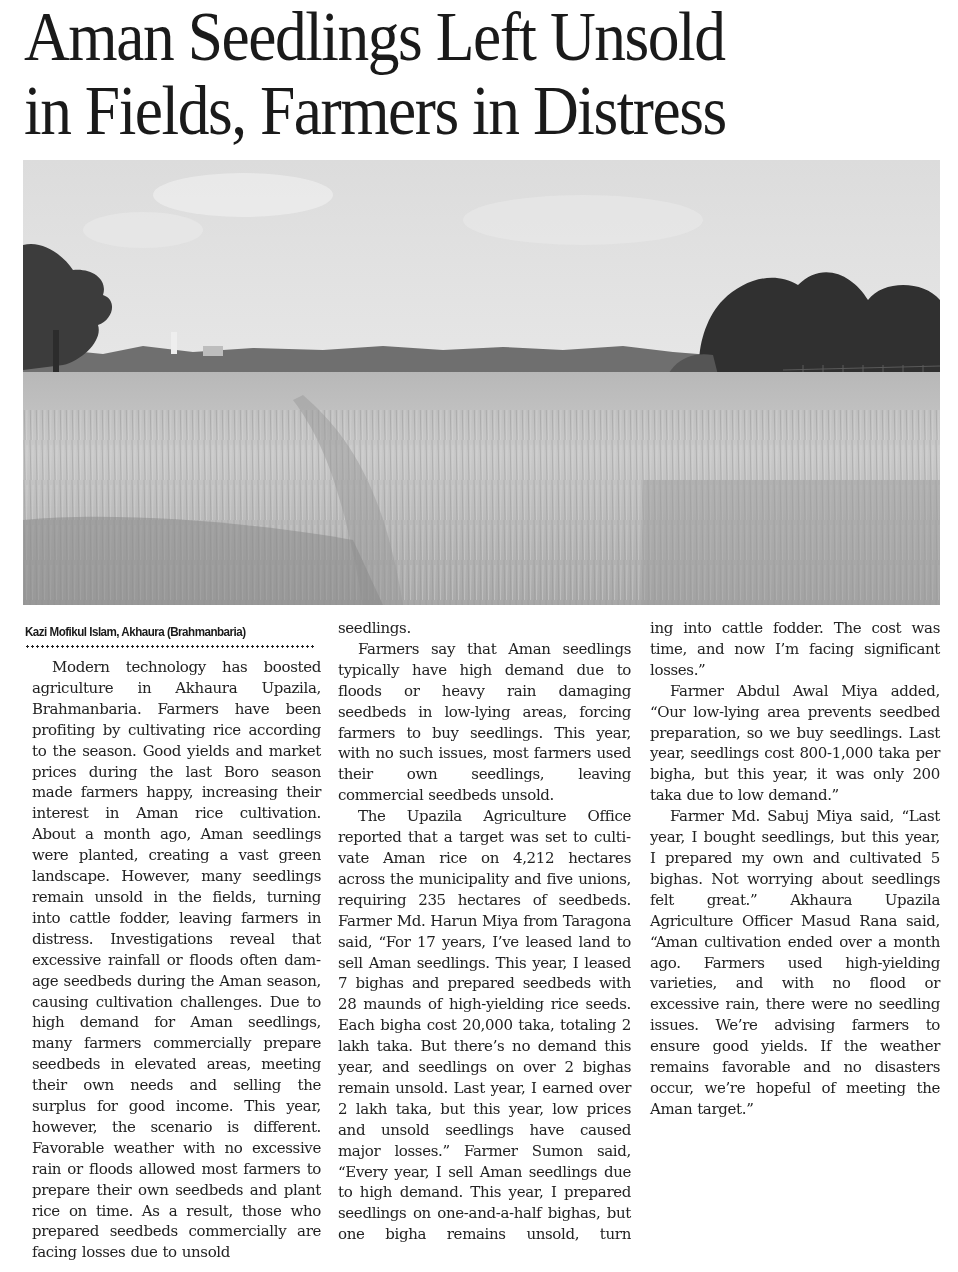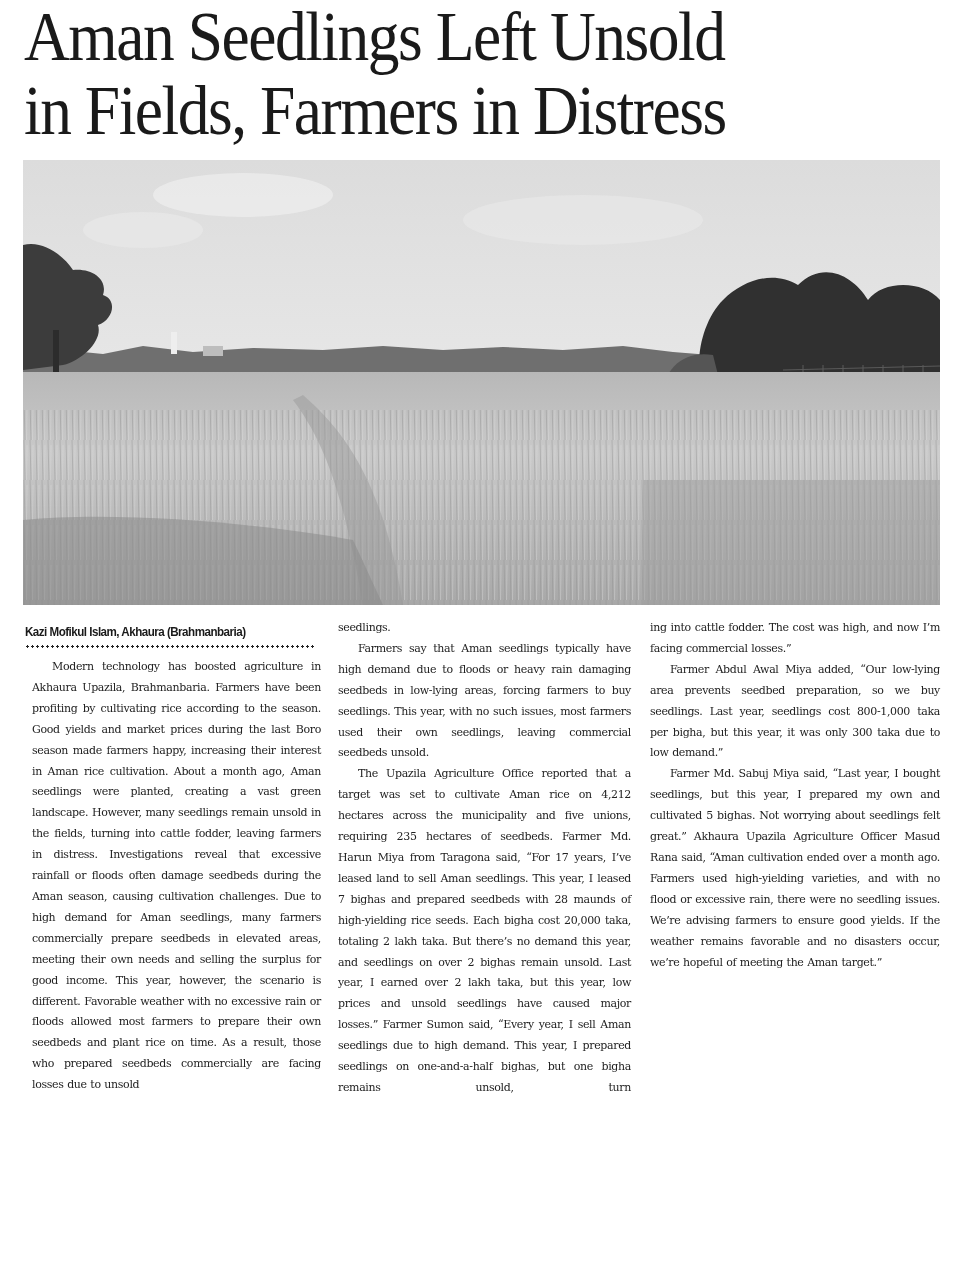--- a/index.html
+++ b/index.html
@@ -24,21 +24,21 @@
       transform: scaleX(0.86); transform-origin: left top; white-space: nowrap; color: #1a1a1a;
     }
     .dots {
       position: absolute; left: 25px; top: 645px; width: 290px; height: 3px;
       background-image: radial-gradient(circle, #222 1px, transparent 1.3px);
       background-size: 5px 3px; background-repeat: repeat-x;
     }
     .col {
       position: absolute;
       font-family: "DejaVu Serif", "Liberation Serif", serif;
-      font-size: 11px; line-height: 20.9px; color: #222;
+      font-size: 15px; line-height: 20.9px; color: #222;
       text-align: justify; letter-spacing: -0.35px; word-spacing: 0.5px;
       hyphens: manual;
     }
     .col p { margin: 0; text-indent: 20px; }
     .col p.noindent { text-indent: 0; }
     .col1 { left: 32px; top: 657px; width: 289px; }
     .col2 { left: 338px; top: 618px; width: 293px; }
     .col3 { left: 650px; top: 618px; width: 290px; }
     .col .last { text-align-last: justify; }
   </style>
@@ -115,16 +115,16 @@
   <p>Modern technology has boosted agriculture in Akhaura Upazila, Brahmanbaria. Farmers have been profiting by cultivating rice according to the season. Good yields and market prices during the last Boro season made farmers happy, increasing their interest in Aman rice cultivation. About a month ago, Aman seedlings were planted, creating a vast green landscape. However, many seedlings remain unsold in the fields, turning into cattle fodder, leaving farmers in distress.  Investigations reveal that excessive rainfall or floods often dam­age seedbeds during the Aman sea­son, causing cultivation challenges. Due to high demand for Aman seedlings, many farmers commercial­ly prepare seedbeds in elevated areas, meeting their own needs and selling the surplus for good income. This year, however, the scenario is differ­ent. Favorable weather with no exces­sive rain or floods allowed most farm­ers to prepare their own seedbeds and plant rice on time. As a result, those who prepared seedbeds commercially are facing losses due to unsold</p>
 </div>
 
 <div class="col col2">
   <p class="noindent">seedlings.</p>
   <p>Farmers say that Aman seedlings typically have high demand due to floods or heavy rain damaging seedbeds in low-lying areas, forcing farmers to buy seedlings. This year, with no such issues, most farmers used their own seedlings, leaving commercial seedbeds unsold.</p>
   <p class="last">The Upazila Agriculture Office reported that a target was set to culti­vate Aman rice on 4,212 hectares across the municipality and five unions, requiring 235 hectares of seedbeds.  Farmer Md. Harun Miya from Taragona said, “For 17 years, I’ve leased land to sell Aman seedlings. This year, I leased 7 bighas and pre­pared seedbeds with 28 maunds of high-yielding rice seeds. Each bigha cost 20,000 taka, totaling 2 lakh taka. But there’s no demand this year, and seedlings on over 2 bighas remain unsold. Last year, I earned over 2 lakh taka, but this year, low prices and unsold seedlings have caused major losses.”  Farmer Sumon said, “Every year, I sell Aman seedlings due to high demand. This year, I prepared seedlings on one-and-a-half bighas, but one bigha remains unsold, turn­</p>
 </div>
 
 <div class="col col3">
-  <p class="noindent">ing into cattle fodder. The cost was high, and now I’m facing commercial losses.”</p>
-  <p>Farmer Abdul Awal Miya added, “Our low-lying area prevents seedbed preparation, so we buy seedlings. Last year, seedlings cost 800-1,000 taka per bigha, but this year, it was only 300 taka due to low demand.”</p>
+  <p class="noindent">ing into cattle fodder. The cost was time, and now I’m facing significant losses.”</p>
+  <p>Farmer Abdul Awal Miya added, “Our low-lying area prevents seedbed preparation, so we buy seedlings. Last year, seedlings cost 800-1,000 taka per bigha, but this year, it was only 200 taka due to low demand.”</p>
   <p>Farmer Md. Sabuj Miya said, “Last year, I bought seedlings, but this year, I prepared my own and cultivated 5 bighas. Not worrying about seedlings felt great.”  Akhaura Upazila Agriculture Officer Masud Rana said, “Aman cultivation ended over a month ago. Farmers used high-yield­ing varieties, and with no flood or excessive rain, there were no seedling issues. We’re advising farmers to ensure good yields. If the weather remains favorable and no disasters occur, we’re hopeful of meeting the Aman target.”</p>
 </div>
 
 </body></html>

